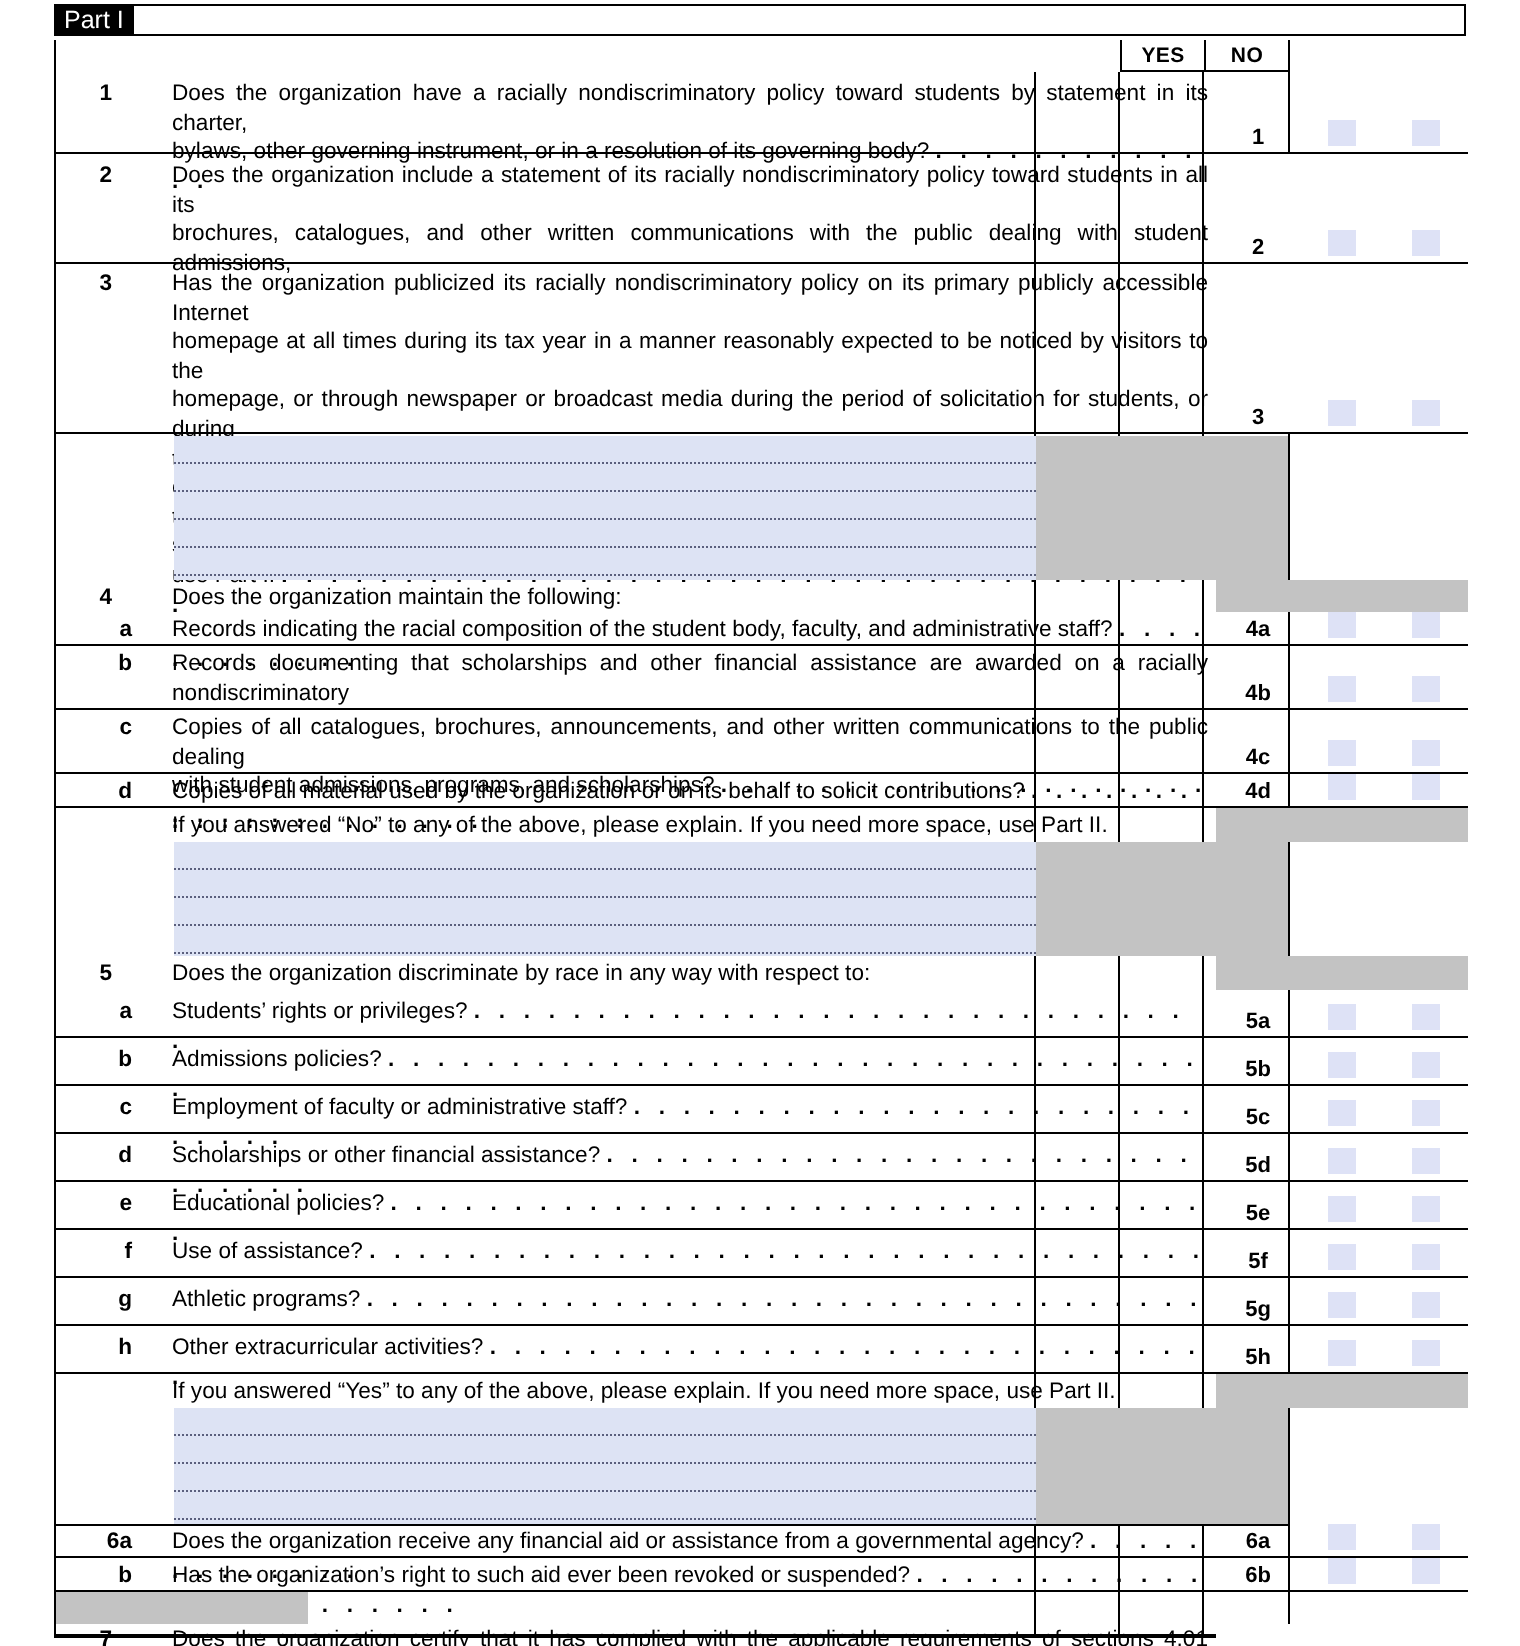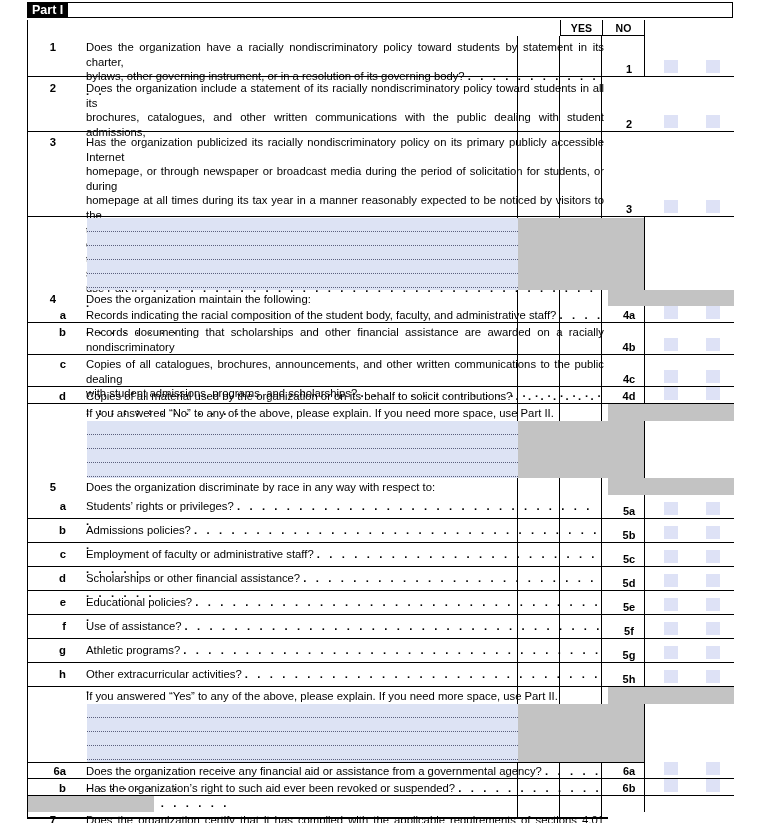--- a/index.html
+++ b/index.html
@@ -31,21 +31,21 @@
     border: 1px solid #000;
     border-top: 1.5px solid #000;
     background: #ffffff;
     display: flex;
     align-items: stretch;
   }
   .part-label {
     background: #000000;
     color: #ffffff;
     font-size: 12.5px;
-    font-weight: bold;
+    font-weight: normal;
     line-height: 14px;
     padding: 0 5px 0 4px;
     letter-spacing: 0px;
     display: flex;
     align-items: center;
     white-space: nowrap;
   }
   .part-title {
     flex: 1;
     font-size: 11px;
@@ -238,22 +238,22 @@
     </div>
 
     <div style="position:absolute;right:0;top:57px;width:126px;height:40px;background:#c3c3c3;z-index:-1;"></div>
 
     <div class="row hr-bot" style="top:112px;height:85px;">
       <div class="qcell">
         <div class="qline" style="padding-top:3px;">
           <span class="qnum">3</span>
           <span>Has the organization publicized its racially nondiscriminatory policy on its primary publicly accessible Internet</span>
         </div>
+        <div class="qline"><span>homepage at all times during its tax year in a manner reasonably expected to be noticed by visitors to the</span></div>
         <div class="qline"><span>homepage, or through newspaper or broadcast media during the period of solicitation for students, or during</span></div>
-        <div class="qline"><span>homepage at all times during its tax year in a manner reasonably expected to be noticed by visitors to the</span></div>
         <div class="qline"><span>the registration period if it has no solicitation program, in a way that makes the policy known to all parts of</span></div>
         <div class="qline"><span>the general community it serves? If “Yes,” please describe. If “No,” please explain. If you need more space,</span></div>
         <div class="qline nojust">
           <span>use Part II</span>
           <span class="leader">. . . . . . . . . . . . . . . . . . . . . . . . . . . . . . . . . . . . . .</span>
         </div>
       </div>
       <div class="numcell" style="background:#fff;">3</div>
       <div class="anscell">
           <span class="cbox"></span>

